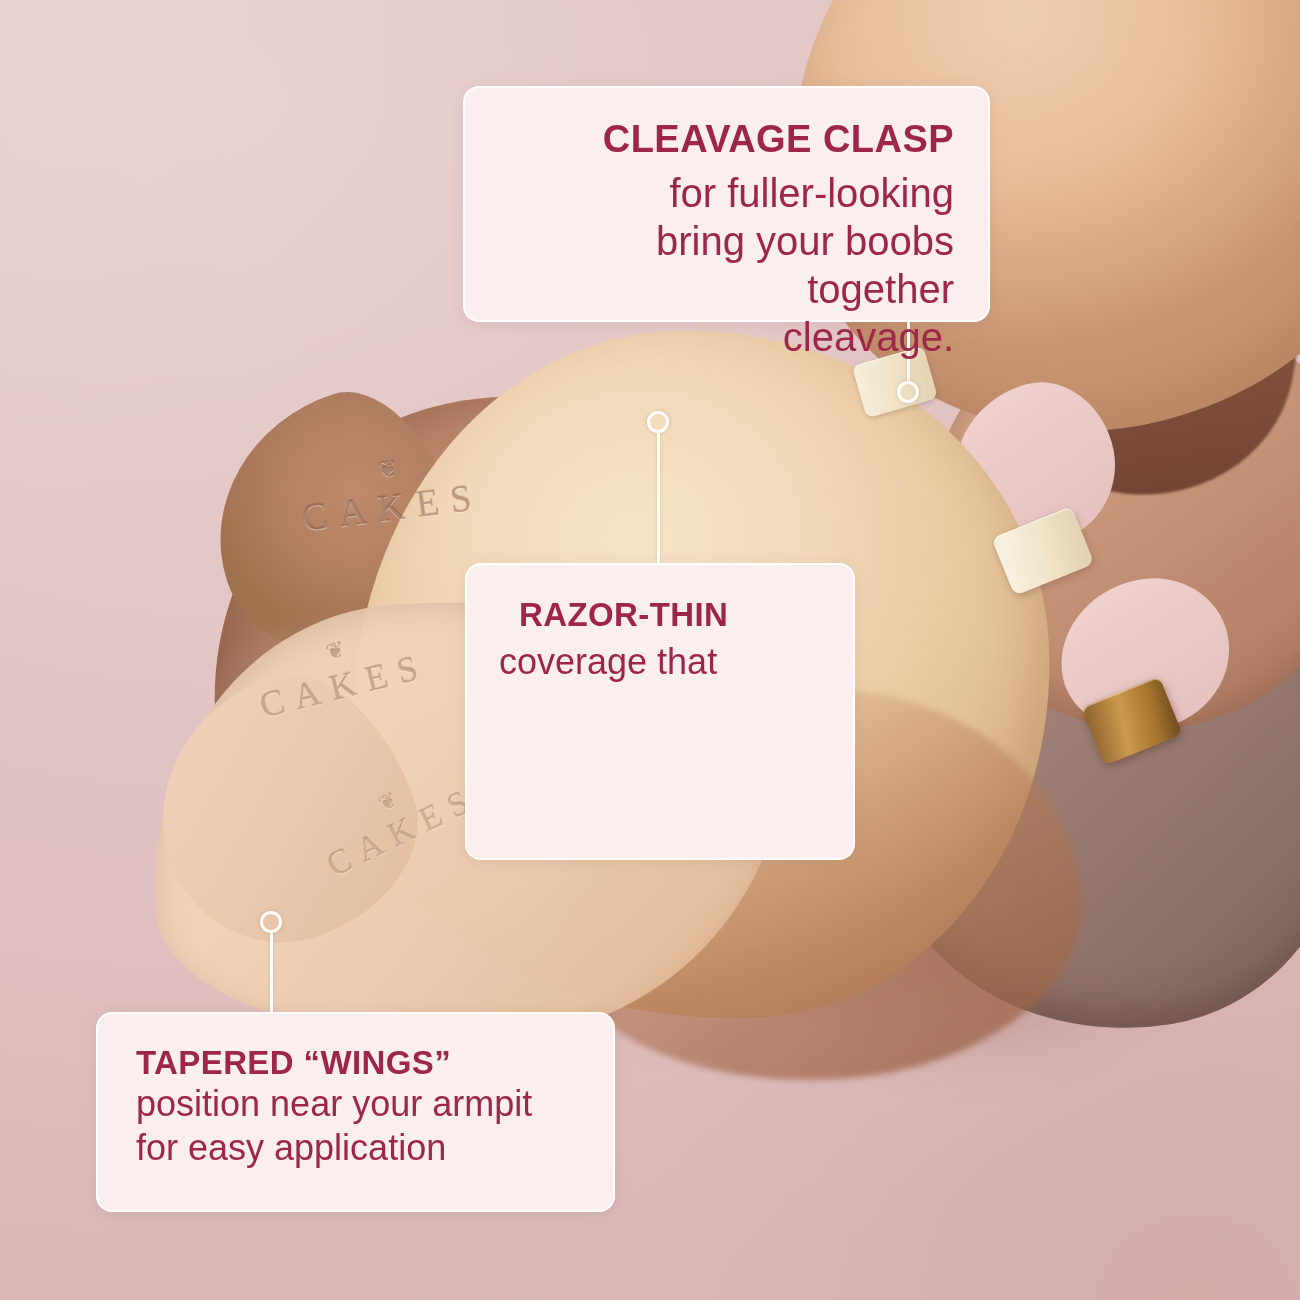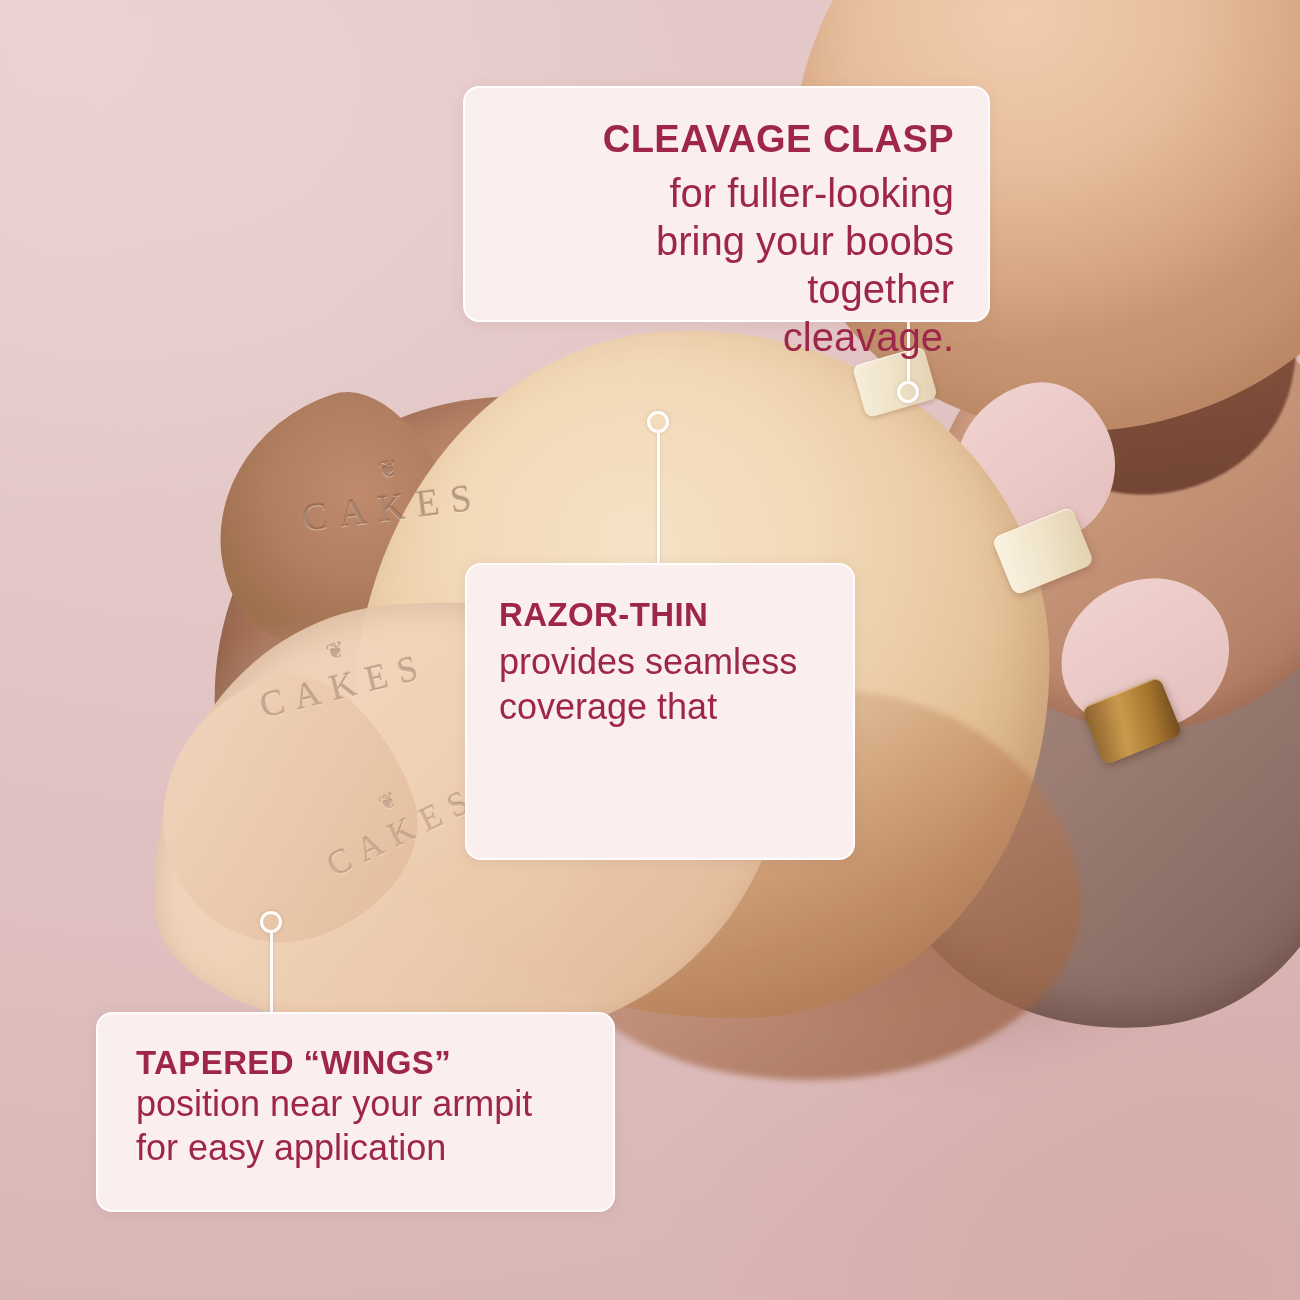--- a/index.html
+++ b/index.html
@@ -226,21 +226,21 @@
   }
   #callout-clasp .hd { font-size:38px; }
   #callout-clasp .bd { font-size:40px; margin-top:8px; }
 
   
   #callout-silicone {
     left:465px; top:563px; width:390px; height:297px;
     text-align:left;
     padding:30px 32px 26px;
   }
-  #callout-silicone .hd { font-size:33px; line-height:1.24; }
+  #callout-silicone .hd { font-size:33px; line-height:1.24;margin-left:20px; }
   #callout-silicone .bd { font-size:36px; margin-top:4px; line-height:1.24; }
 
   
   #callout-wings {
     left:96px; top:1012px; width:519px; height:200px;
     text-align:left;
     padding:30px 38px 26px;
   }
   #callout-wings .hd { font-size:33px; }
   #callout-wings .bd { font-size:36px; line-height:1.24; }
@@ -310,21 +310,20 @@
       <span>bring your boobs together</span>
       <span>cleavage.</span>
     </div>
   </div>
 
   <div class="callout" id="callout-silicone">
     <div class="hd">
       <span>RAZOR-THIN</span><br>
     </div>
     <div class="bd">
-      <span>provides seamless</span>
       <span>coverage that</span>
     </div>
   </div>
 
   <div class="callout" id="callout-wings">
     <div class="hd">TAPERED “WINGS”</div>
     <div class="bd">
       <span>position near your armpit</span>
       <span>for easy application</span>
     </div>

